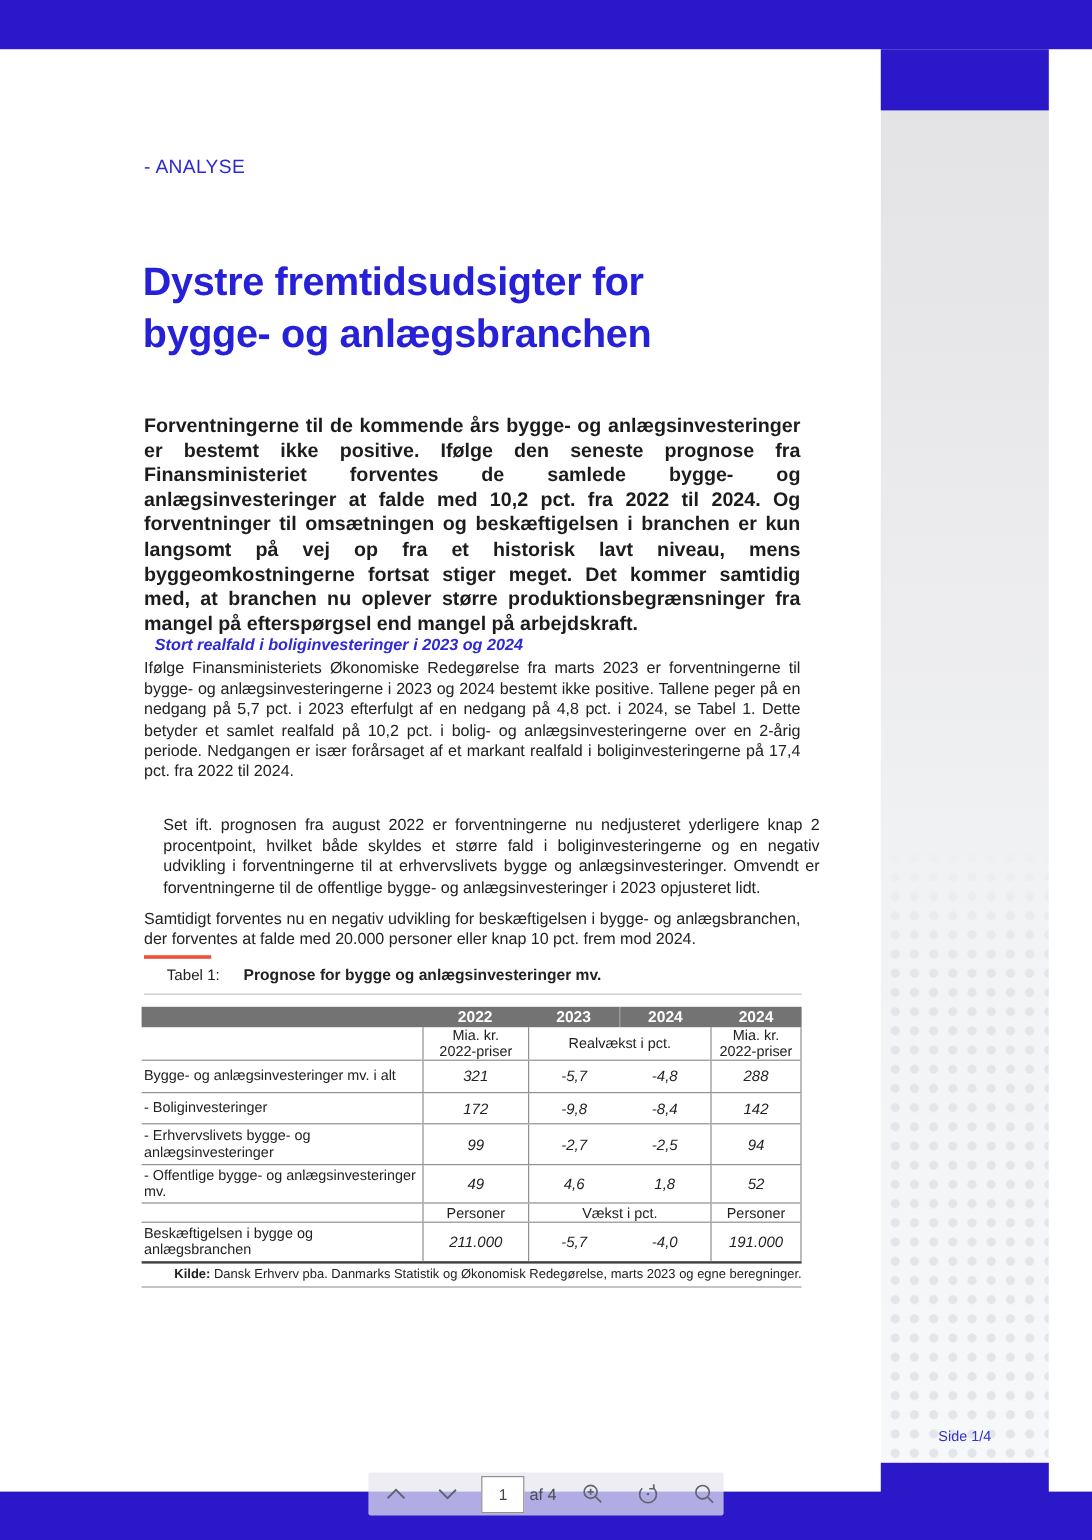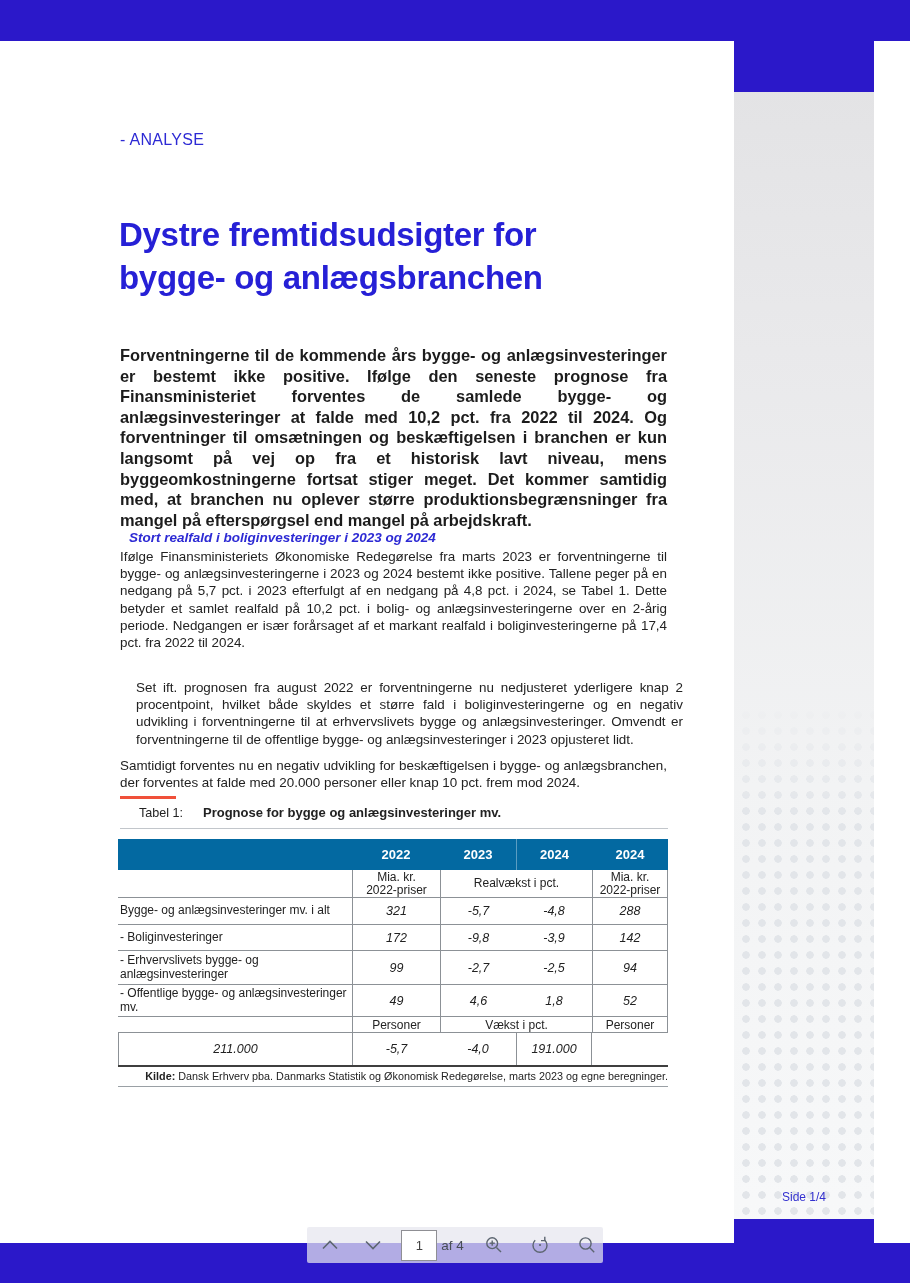--- a/index.html
+++ b/index.html
@@ -52,21 +52,21 @@
   .tabel-caption .t-label{display:inline-block;width:64px;font-weight:normal;}
   .tabel-caption .t-title{font-weight:bold;font-size:13px;}
   .table-topline{position:absolute;left:120px;top:828px;width:548px;height:1px;background:#c2c6cb;}
   
   .tbl{position:absolute;left:118px;top:839px;width:550px;font-size:12px;color:#222;}
   .trow{display:grid;box-sizing:border-box;}
   .cols5{grid-template-columns:234px 88px 76px 76px 76px;}
   .cols4{grid-template-columns:234px 88px 152px 76px;}
   .trow>div{display:flex;align-items:center;justify-content:center;box-sizing:border-box;text-align:center;}
   .trow>.lbl{justify-content:flex-start;text-align:left;padding-left:2px;line-height:13.5px;}
-  .thead-blue{background:#0369a1;height:31px;color:#fff;font-weight:bold;font-size:13px;}
+  .thead-blue{background:#737373;height:17px;color:#fff;font-weight:bold;font-size:13px;}
   .thead-blue .yr-div{border-left:1px solid rgba(255,255,255,.35);}
   .b-l{border-left:1px solid #8c9196;}
   .b-r{border-right:1px solid #8c9196;}
   .rb{border-bottom:1px solid #8c9196;}
   .sub{height:28px;font-size:12px;line-height:13px;}
   .pre{white-space:pre-line;}
   .r1{height:27px;} .r2{height:26px;} .r3{height:34px;} .r4{height:32px;}
   .sub2{height:16px;font-size:12px;}
   .r5{height:34px;border-bottom:2px solid #3f3f3f;}
   .num{font-size:12.5px;font-style:italic;}
@@ -133,21 +133,21 @@
     <div class="lbl">Bygge- og anlægsinvesteringer mv. i alt</div>
     <div class="b-l num">321</div>
     <div class="b-l num">-5,7</div>
     <div class="num">-4,8</div>
     <div class="b-l b-r num">288</div>
   </div>
   <div class="trow cols5 r2 rb">
     <div class="lbl indent">- Boliginvesteringer</div>
     <div class="b-l num">172</div>
     <div class="b-l num">-9,8</div>
-    <div class="num">-3,9</div>
+    <div class="num">-8,4</div>
     <div class="b-l b-r num">142</div>
   </div>
   <div class="trow cols5 r3 rb">
     <div class="lbl indent">- Erhvervslivets bygge- og anlægsinvesteringer</div>
     <div class="b-l num">99</div>
     <div class="b-l num">-2,7</div>
     <div class="num">-2,5</div>
     <div class="b-l b-r num">94</div>
   </div>
   <div class="trow cols5 r4 rb">
@@ -159,20 +159,21 @@
   </div>
 
   <div class="trow cols4 sub2 rb">
     <div class="lbl"></div>
     <div class="b-l">Personer</div>
     <div class="b-l">Vækst i pct.</div>
     <div class="b-l b-r">Personer</div>
   </div>
 
   <div class="trow cols5 r5">
+    <div class="lbl">Beskæftigelsen i bygge og anlægsbranchen</div>
     <div class="b-l num">211.000</div>
     <div class="b-l num">-5,7</div>
     <div class="num">-4,0</div>
     <div class="b-l b-r num">191.000</div>
   </div>
 
   <div class="kilde">
     <b>Kilde:</b><span> Dansk Erhverv pba. Danmarks Statistik og Økonomisk Redegørelse, marts 2023 og egne beregninger.</span>
   </div>
 </div>

